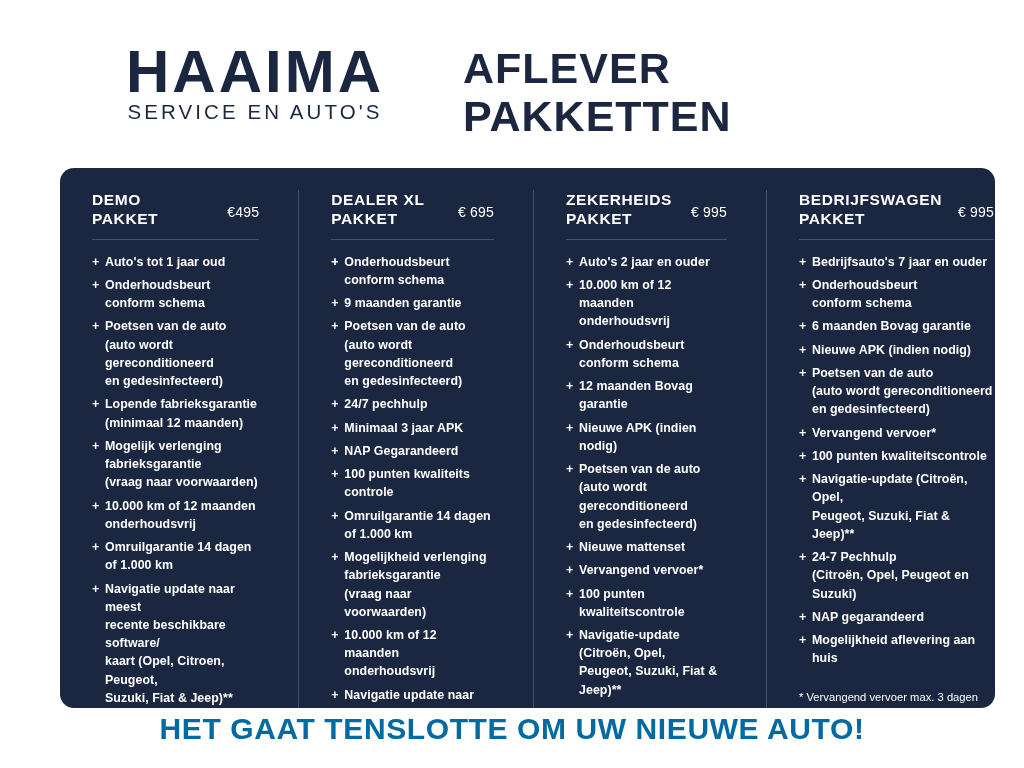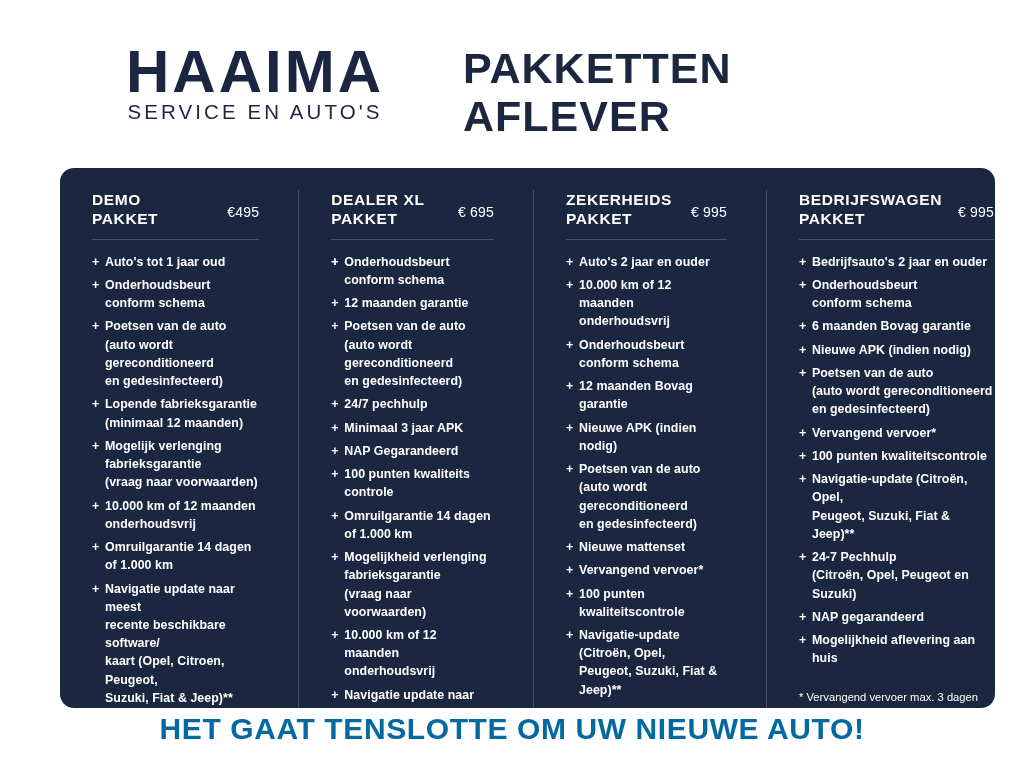--- a/index.html
+++ b/index.html
@@ -164,22 +164,22 @@
 <body>
 
 <div class="page">
 
   <div class="header">
     <div class="brand">
       <div class="brand-name">HAAIMA</div>
       <div class="brand-sub">SERVICE EN AUTO'S</div>
     </div>
     <div class="header-title">
+      <div>AFLEVER</div>
       <div>PAKKETTEN</div>
-      <div>AFLEVER</div>
     </div>
   </div>
 
   <div class="panel">
 
     <div class="col col-1">
       <div class="col-head">
         <div class="col-title">
           <div>DEMO</div>
           <div>PAKKET</div>
@@ -205,21 +205,21 @@
       <div class="col-head">
         <div class="col-title">
           <div>DEALER XL</div>
           <div>PAKKET</div>
         </div>
         <div class="col-price">€ 695</div>
       </div>
       <ul class="features">
         <li><span class="plus">+</span></li>
         <li><span class="plus">+</span><span>Onderhoudsbeurt<br>conform schema</span></li>
-        <li><span class="plus">+</span><span>12 maanden garantie</span></li>
+        <li><span class="plus">+</span><span>9 maanden garantie</span></li>
         <li><span class="plus">+</span><span>Poetsen van de auto<br>(auto wordt gereconditioneerd<br>en gedesinfecteerd)</span></li>
         <li><span class="plus">+</span><span>24/7 pechhulp</span></li>
         <li><span class="plus">+</span><span>Minimaal 3 jaar APK</span></li>
         <li><span class="plus">+</span><span>NAP Gegarandeerd</span></li>
         <li><span class="plus">+</span><span>100 punten kwaliteits controle</span></li>
         <li><span class="plus">+</span><span>Omruilgarantie 14 dagen<br>of 1.000 km</span></li>
         <li><span class="plus">+</span><span>Mogelijkheid verlenging<br>fabrieksgarantie<br>(vraag naar voorwaarden)</span></li>
         <li><span class="plus">+</span><span>10.000 km of 12 maanden<br>onderhoudsvrij</span></li>
         <li><span class="plus">+</span><span>Navigatie update naar meest<br>recente beschikbare software/<br>kaart (Citroën, Opel, Peugeot,<br>Suzuki, Fiat &amp; Jeep)**</span></li>
 
@@ -253,21 +253,21 @@
 
     <div class="col col-4">
       <div class="col-head">
         <div class="col-title">
           <div>BEDRIJFSWAGEN</div>
           <div>PAKKET</div>
         </div>
         <div class="col-price">€ 995</div>
       </div>
       <ul class="features">
-        <li><span class="plus">+</span><span>Bedrijfsauto's 2 jaar en ouder</span></li>
+        <li><span class="plus">+</span><span>Bedrijfsauto's 7 jaar en ouder</span></li>
         <li><span class="plus">+</span><span>Onderhoudsbeurt<br>conform schema</span></li>
         <li><span class="plus">+</span><span>6 maanden Bovag garantie</span></li>
         <li><span class="plus">+</span><span>Nieuwe APK (indien nodig)</span></li>
         <li><span class="plus">+</span><span>Poetsen van de auto<br>(auto wordt gereconditioneerd<br>en gedesinfecteerd)</span></li>
         <li><span class="plus">+</span><span>Vervangend vervoer*</span></li>
         <li><span class="plus">+</span><span>100 punten kwaliteitscontrole</span></li>
         <li><span class="plus">+</span><span>Navigatie-update (Citroën, Opel,<br>Peugeot, Suzuki, Fiat &amp; Jeep)**</span></li>
         <li><span class="plus">+</span><span>24-7 Pechhulp<br>(Citroën, Opel, Peugeot en Suzuki)</span></li>
         <li><span class="plus">+</span><span>NAP gegarandeerd</span></li>
         <li><span class="plus">+</span><span>Mogelijkheid aflevering aan huis</span></li>

